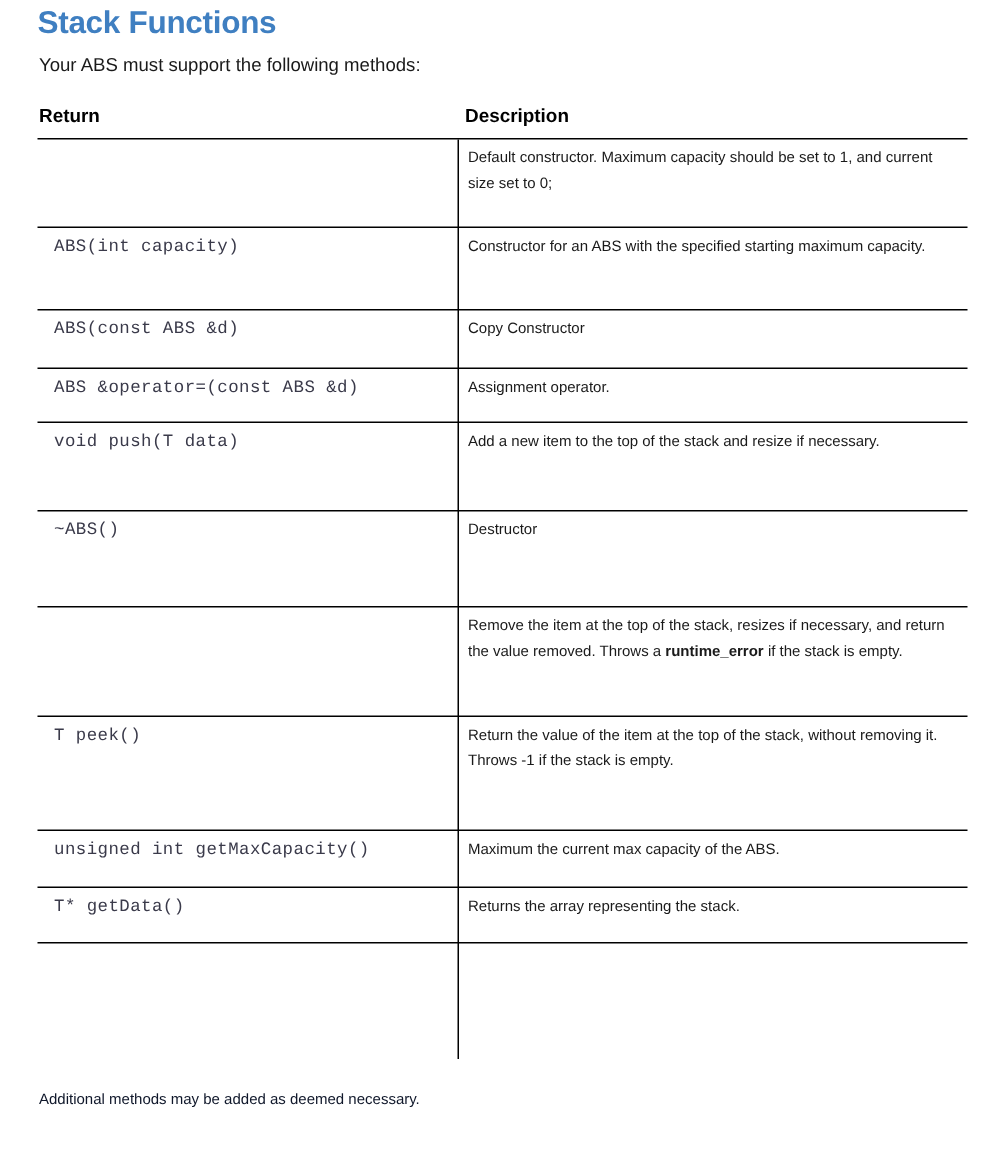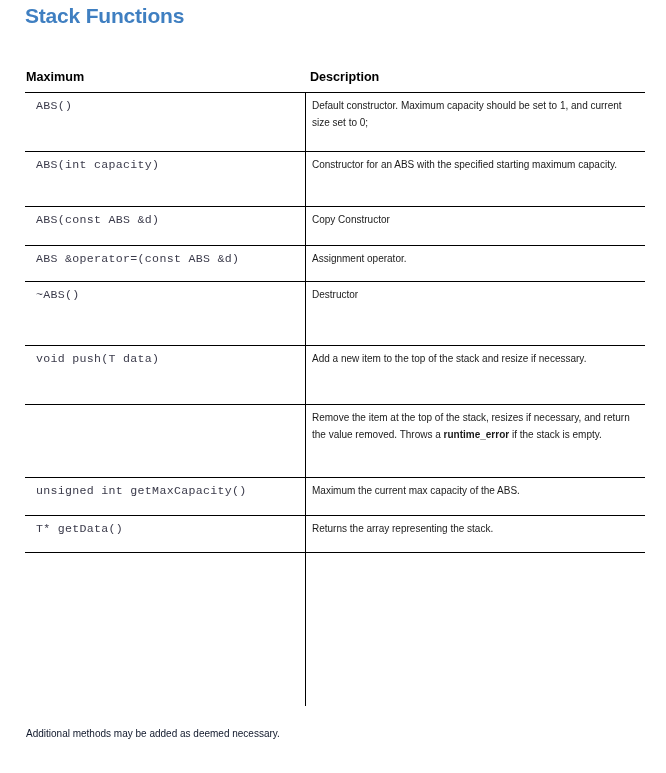--- a/index.html
+++ b/index.html
@@ -118,56 +118,60 @@
     white-space: nowrap;
   }
 </style>
 </head>
 <body>
 
 <div class="page">
 
   <div class="title">Stack Functions</div>
 
+  <div class="intro">Your ABS must support the following methods:</div>
 
   <div class="tbl">
 
     <div class="thead">
-      <div class="th th-method">Maximum</div>
+      <div class="th th-method">Return</div>
       <div class="th th-desc">Description</div>
     </div>
 
     <div class="rows" id="rows-container">
       <div class="vdivider" id="col-divider" style="height: 613px;"></div>
     <div class="row" style="height: 59px;">
-          <div class="cell-method">ABS()</div>
           <div class="cell-desc">Default constructor. Maximum capacity should be set to 1, and current size set to 0;</div>
         </div>
         <div class="row" style="height: 55px;">
           <div class="cell-method">ABS(int capacity)</div>
           <div class="cell-desc">Constructor for an ABS with the specified starting maximum capacity.</div>
         </div>
         <div class="row" style="height: 39px;">
           <div class="cell-method">ABS(const ABS &amp;d)</div>
           <div class="cell-desc">Copy Constructor</div>
         </div>
         <div class="row" style="height: 36px;">
           <div class="cell-method">ABS &amp;operator=(const ABS &amp;d)</div>
           <div class="cell-desc">Assignment operator.</div>
         </div>
+        <div class="row" style="height: 59px;">
+          <div class="cell-method">void push(T data)</div>
+          <div class="cell-desc">Add a new item to the top of the stack and resize if necessary.</div>
+        </div>
         <div class="row" style="height: 64px;">
           <div class="cell-method">~ABS()</div>
           <div class="cell-desc">Destructor</div>
         </div>
-        <div class="row" style="height: 59px;">
-          <div class="cell-method">void push(T data)</div>
-          <div class="cell-desc">Add a new item to the top of the stack and resize if necessary.</div>
-        </div>
         <div class="row" style="height: 73px;">
           <div class="cell-desc">Remove the item at the top of the stack, resizes if necessary, and return the value removed. Throws a <b>runtime_error</b> if the stack is empty.</div>
+        </div>
+        <div class="row" style="height: 76px;">
+          <div class="cell-method">T peek()</div>
+          <div class="cell-desc">Return the value of the item at the top of the stack, without removing it. Throws -1 if the stack is empty.</div>
         </div>
         <div class="row" style="height: 38px;">
           <div class="cell-method">unsigned int getMaxCapacity()</div>
           <div class="cell-desc">Maximum the current max capacity of the ABS.</div>
         </div>
         <div class="row" style="height: 37px;">
           <div class="cell-method">T* getData()</div>
           <div class="cell-desc">Returns the array representing the stack.</div>
         </div>
       </div>

